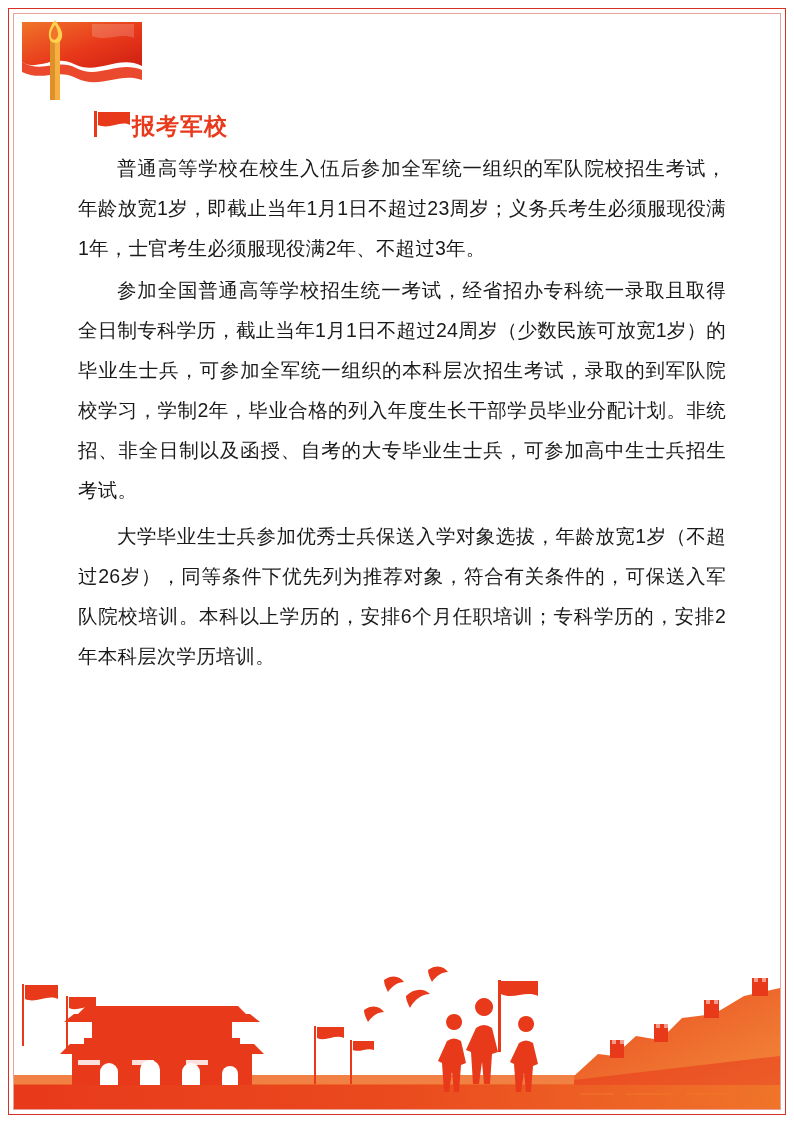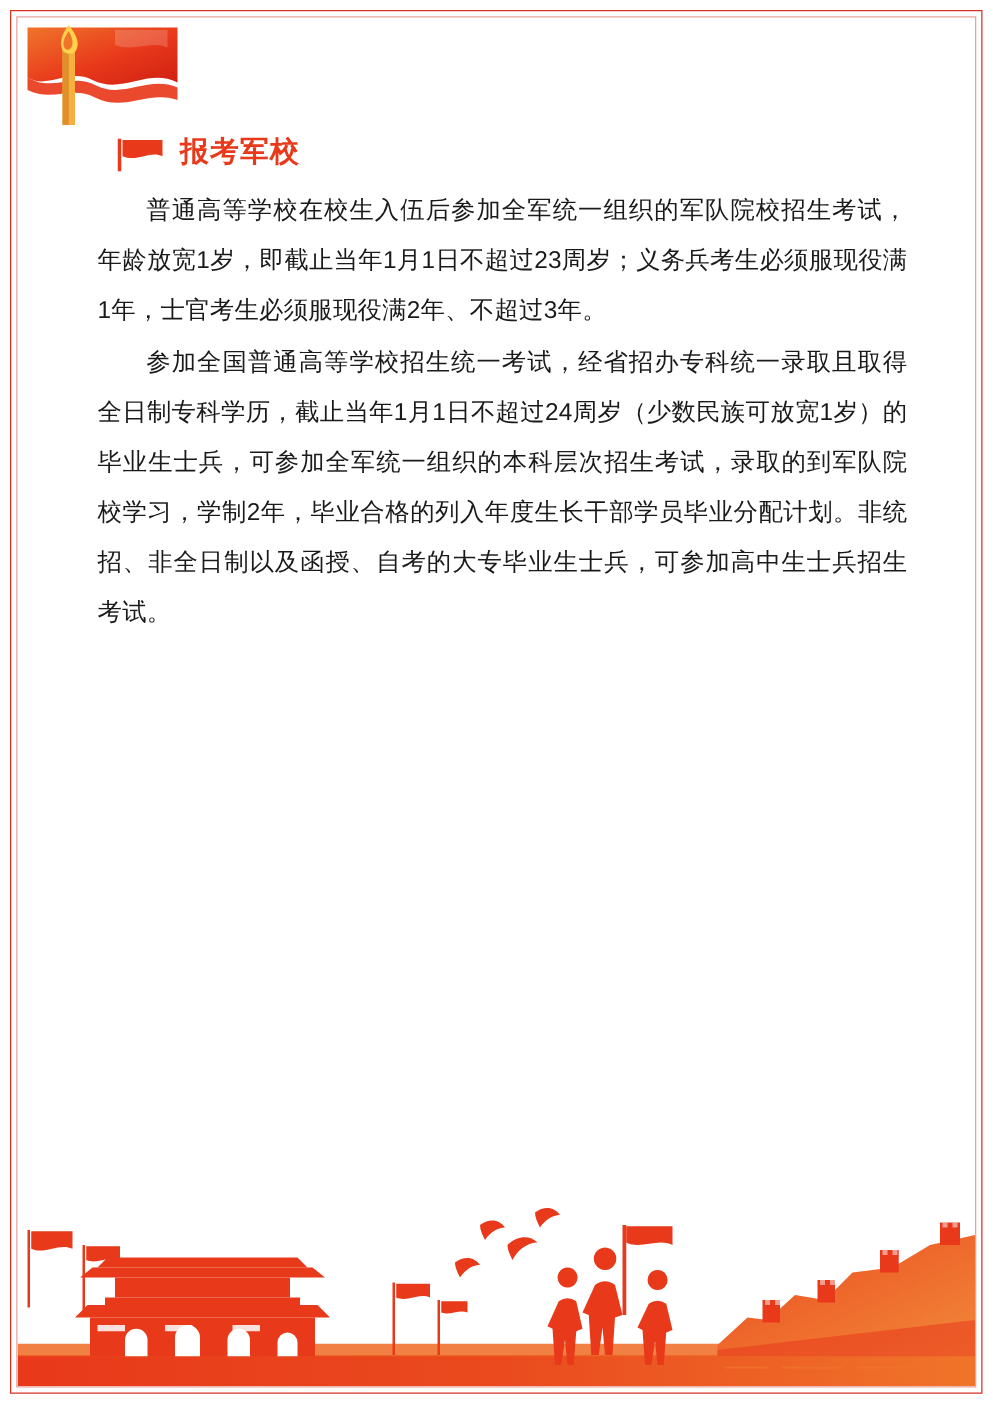--- a/index.html
+++ b/index.html
@@ -60,22 +60,21 @@
     top: 96px;
     width: 660px;
   }
 
   .section {
     margin-bottom: 6px;
   }
 
   .section-head {
     display: flex;
-    align-items: flex-start;
-    gap: 12px;
+    align-items: flex-end;
     margin: 14px 0 10px 24px;
   }
   .section-head .flag-icon {
     width: 38px;
     height: 28px;
     flex: none;
     display: block;
   }
   .section-title {
     font-size: 23px;
@@ -153,20 +152,23 @@
         </svg>
         <div class="section-title">报考军校</div>
       </div>
       <div class="section-body">
         <p class="para">普通高等学校在校生入伍后参加全军统一组织的军队院校招生考试，年龄放宽1岁，即截止当年1月1日不超过23周岁；义务兵考生必须服现役满1年，士官考生必须服现役满2年、不超过3年。</p>
         <p class="para">参加全国普通高等学校招生统一考试，经省招办专科统一录取且取得全日制专科学历，截止当年1月1日不超过24周岁（少数民族可放宽1岁）的毕业生士兵，可参加全军统一组织的本科层次招生考试，录取的到军队院校学习，学制2年，毕业合格的列入年度生长干部学员毕业分配计划。非统招、非全日制以及函授、自考的大专毕业生士兵，可参加高中生士兵招生考试。</p>
       </div>
     </div>
 
     <div class="section">
+      <div class="section-body">
+        <p class="para">大学毕业生士兵参加优秀士兵保送入学对象选拔，年龄放宽1岁（不超过26岁），同等条件下优先列为推荐对象，符合有关条件的，可保送入军队院校培训。本科以上学历的，安排6个月任职培训；专科学历的，安排2年本科层次学历培训。</p>
+      </div>
     </div>
 
   </div>
 
   <div class="banner">
     <svg viewBox="0 0 766 165" preserveAspectRatio="none" xmlns="http://www.w3.org/2000/svg" aria-hidden="true">
       <defs>
         <linearGradient id="gband" x1="0" y1="0" x2="1" y2="0">
           <stop offset="0%" stop-color="#e8391b"></stop>
           <stop offset="50%" stop-color="#ea4a1e"></stop>

